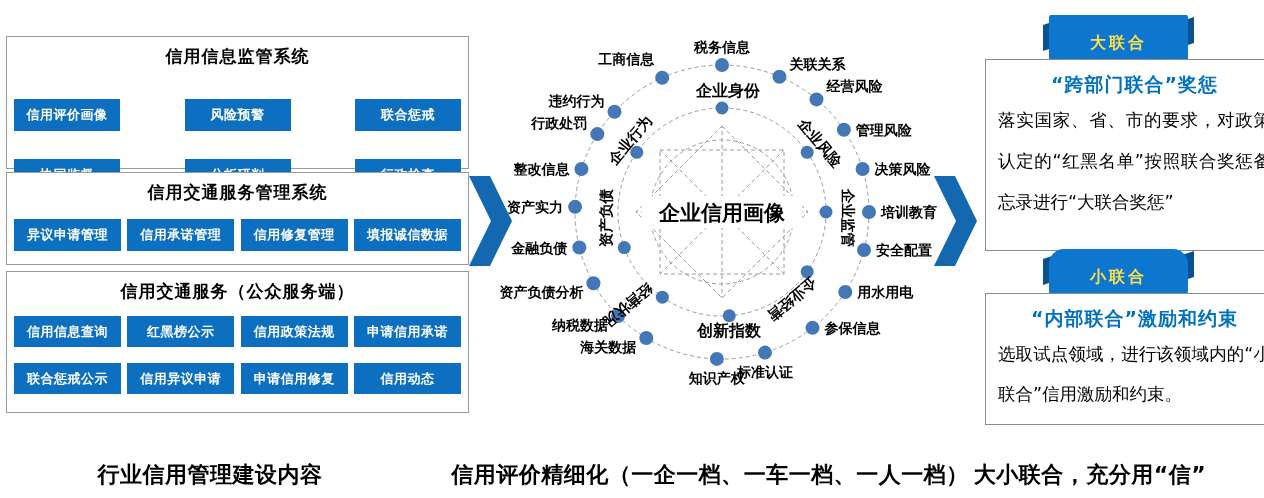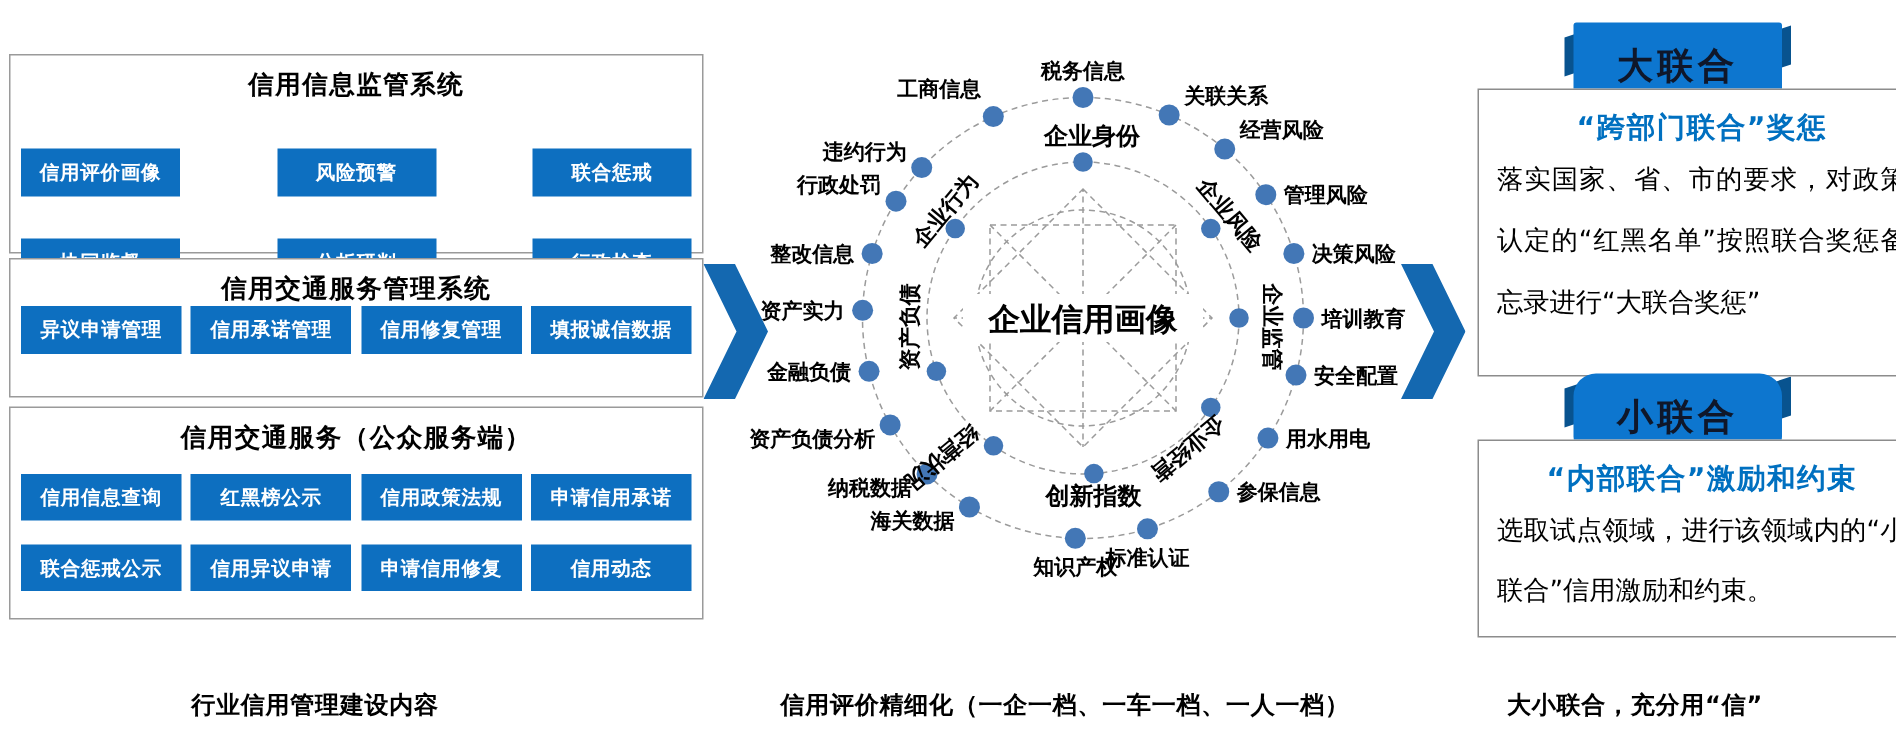--- a/index.html
+++ b/index.html
@@ -10,43 +10,43 @@
   .panel{position:absolute;left:6px;width:461px;background:#fff;border:1px solid #9a9a9a;}
   .panel-title{font-weight:bold;font-size:17px;text-align:center;margin-top:8px;letter-spacing:1px;}
   .btn-row{display:flex;justify-content:space-between;padding:0 7px;}
   .btn{
     background:var(--blue,#0d6fc0);color:#fff;font-weight:bold;font-size:13px;
     display:flex;align-items:center;justify-content:center;height:32px;letter-spacing:.5px;white-space:nowrap;
   }
   .w3{width:106px;margin-top:16px;} .w4{width:107px;}
   #panel-1{top:36px;height:131px;} #panel-2{top:172px;height:91px;} #panel-3{top:271px;height:140px;}
   #panel-1 .btn-row:nth-of-type(2){margin-top:15px;} #panel-1 .btn-row:nth-of-type(3){margin-top:12px;}
-  #panel-2 .btn-row{}
+  #panel-2 .btn-row{margin-top:15px;}
   #panel-3 .btn-row:nth-of-type(2){margin-top:13px;} #panel-3 .btn-row:nth-of-type(3){margin-top:16px;}
   #panel-3 .btn{height:31px;}
   .flow-arrow{position:absolute;top:176px;width:43px;height:90px;}
   #arrow-1{left:469px;} #arrow-2{left:934px;}
   #radial-wrap{position:absolute;left:460px;top:0;width:530px;height:450px;}
   .badge{
     position:absolute;left:1049px;width:139px;height:57px;background:var(--badge,#0d76cf);
-    color:#0f172a;font-size:24px;font-weight:bold;display:flex;align-items:center;justify-content:center;
+    color:#fde047;font-size:16px;font-weight:bold;display:flex;align-items:center;justify-content:center;
     letter-spacing:3px;border-radius:2px;
   }
   .badge::before,.badge::after{
     content:"";position:absolute;width:12px;height:26px;background:var(--fold,#08538f);
     transform:skewY(-18deg);z-index:-1;top:8px;
   }
   .badge::before{left:-6px;} .badge::after{right:-6px;top:4px;}
   #badge-1{top:15px;} #badge-2{top:249px;border-radius:15px;}
   .infobox{position:absolute;left:985px;width:273px;background:#fff;border:1px solid #8c8c8c;padding:8px 12px 0;}
   #infobox-1{top:59px;height:182px;} #infobox-2{top:293px;height:122px;}
   .infobox h3{color:var(--titleblue,#0070c0);font-size:19px;font-weight:bold;text-align:center;margin:4px 0 2px;letter-spacing:1px;}
   #infobox-1 p{font-size:17.5px;line-height:41px;text-align:justify;margin:0;}
   #infobox-2 p{font-size:17.5px;line-height:40px;text-align:justify;margin:0;}
-  .caption{position:absolute;top:460px;font-size:16px;font-weight:bold;text-align:center;letter-spacing:.5px;}
+  .caption{position:absolute;top:460px;font-size:22px;font-weight:bold;text-align:center;letter-spacing:.5px;}
   #caption-1{left:60px;width:300px;} #caption-2{left:420px;width:580px;} #caption-3{left:950px;width:280px;}
 </style>
 </head>
 <body style="--blue: #0d6fc0; --badge: #0d76cf; --fold: #08538f; --arrow: #1468b0; --titleblue: #0070c0;">
 
 <section class="panel" id="panel-1">
   <div class="panel-title">信用信息监管系统</div>
   <div class="btn-row">
     <div class="btn w3">信用评价画像</div>
     <div class="btn w3">风险预警</div>

